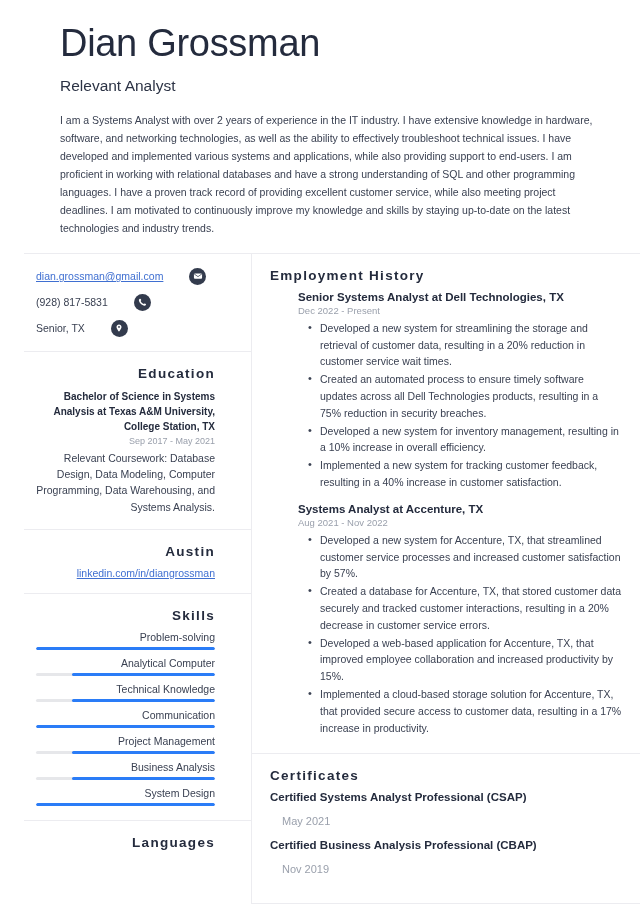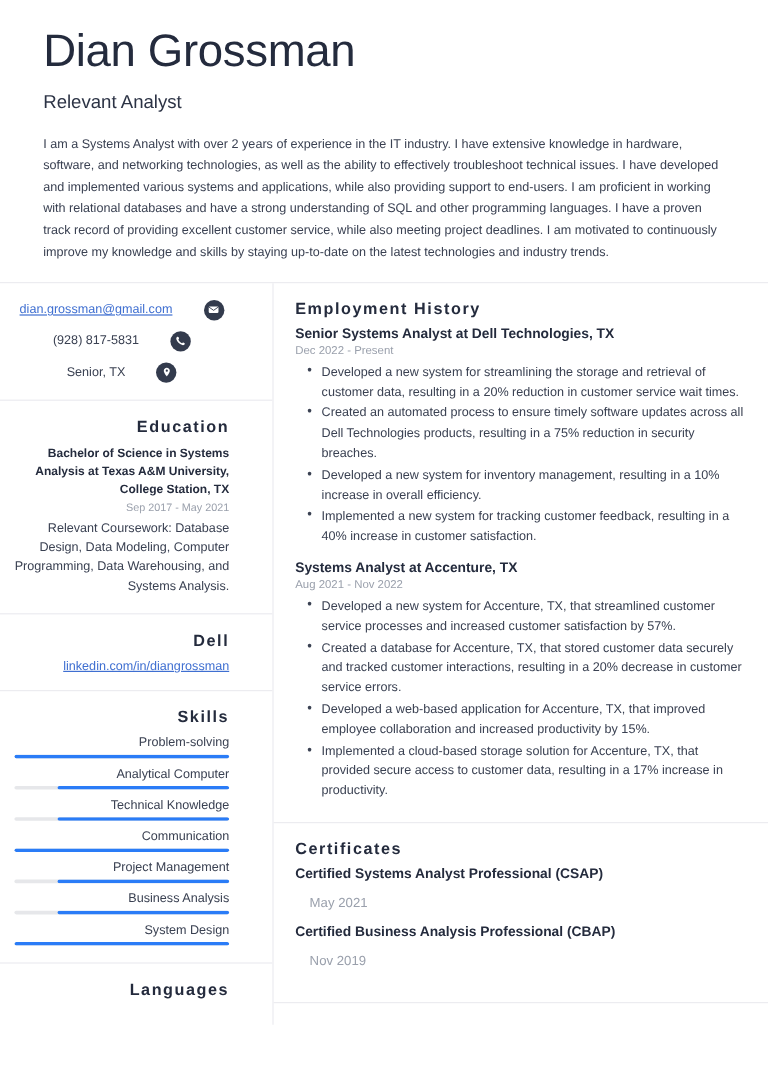--- a/index.html
+++ b/index.html
@@ -14,20 +14,21 @@
     font-family: "Liberation Sans", sans-serif;
     color: #2c3345;
     -webkit-font-smoothing: antialiased;
   }
   .page {
     position: relative;
     width: 640px;
     height: 758px;
     background: #ffffff;
     box-sizing: border-box;
+    padding-left: 24px;
   }
 
   
   .header {
     padding: 22px 36px 0 36px;
   }
   .name {
     font-size: 38px;
     font-weight: 400;
     letter-spacing: -0.3px;
@@ -78,21 +79,21 @@
     font-size: 13.5px;
     font-weight: 700;
     letter-spacing: 1.3px;
     color: #242b3d;
     margin: 0 0 8px 0;
   }
 
   .contact-row {
     display: flex;
     align-items: center;
-    justify-content: center;
+    justify-content: flex-start;
     gap: 26px;
     margin-bottom: 9px;
   }
   .contact-row:last-child { margin-bottom: 0; }
   .contact-text {
     font-size: 10.5px;
     color: #3a4152;
   }
   .contact-text.link {
     color: #3f6fd1;
@@ -168,21 +169,21 @@
     border-bottom: 1px solid #ececf0;
   }
   .rsection.no-border { border-bottom: none; }
   .r-heading {
     font-size: 13.5px;
     font-weight: 700;
     letter-spacing: 1.3px;
     color: #242b3d;
     margin: 0 0 8px 0;
   }
-  .job { margin-bottom: 12px; }
+  .job { margin-bottom: 12px; margin-left: 28px; }
   .job:last-child { margin-bottom: 0; }
   .job-name {
     font-size: 11.5px;
     font-weight: 700;
     color: #242b3d;
     margin: 0 0 2px 0;
   }
   .job-date {
     font-size: 9.5px;
     color: #9aa0ac;
@@ -267,21 +268,21 @@
       </div>
 
       <div class="lsection">
         <h2 class="l-heading">Education</h2>
         <div class="edu-degree">Bachelor of Science in Systems Analysis at Texas A&amp;M University, College Station, TX</div>
         <div class="edu-date">Sep 2017 - May 2021</div>
         <div class="edu-desc">Relevant Coursework: Database Design, Data Modeling, Computer Programming, Data Warehousing, and Systems Analysis.</div>
       </div>
 
       <div class="lsection">
-        <h2 class="l-heading">Dell</h2>
+        <h2 class="l-heading">Austin</h2>
         <span class="link-item">linkedin.com/in/diangrossman</span>
       </div>
 
       <div class="lsection">
         <h2 class="l-heading">Skills</h2>
         <div id="skills-list">
             <div class="skill">
               <div class="skill-label">Problem-solving</div>
               <div class="skill-track">
                 <div class="skill-fill" style="width: 100%;"></div>

